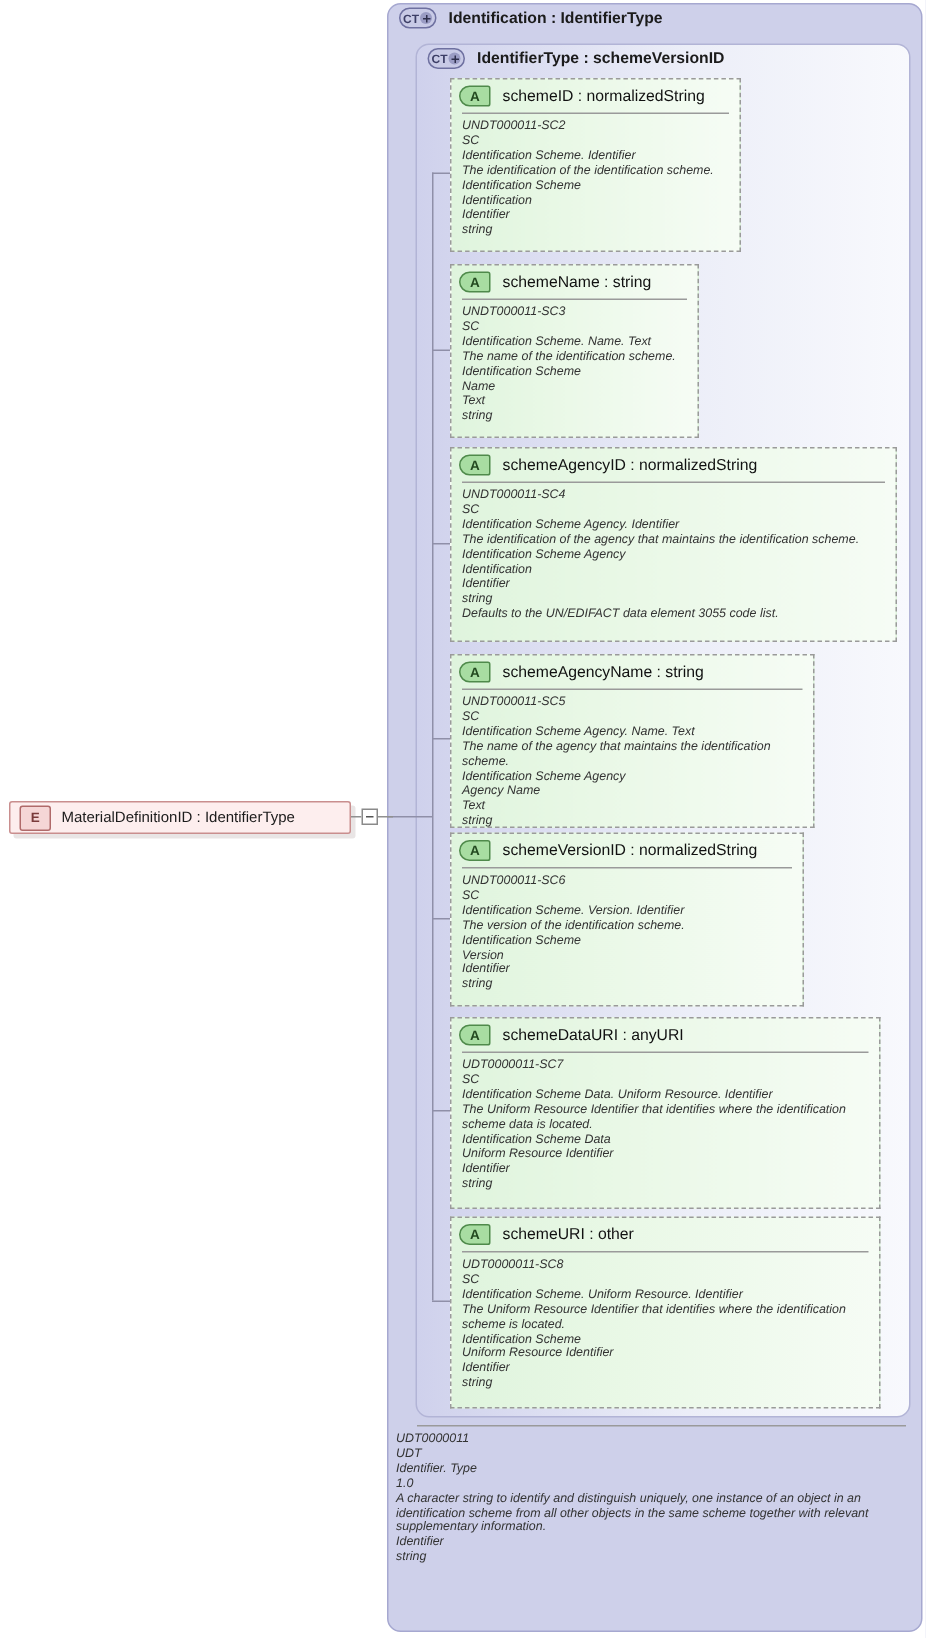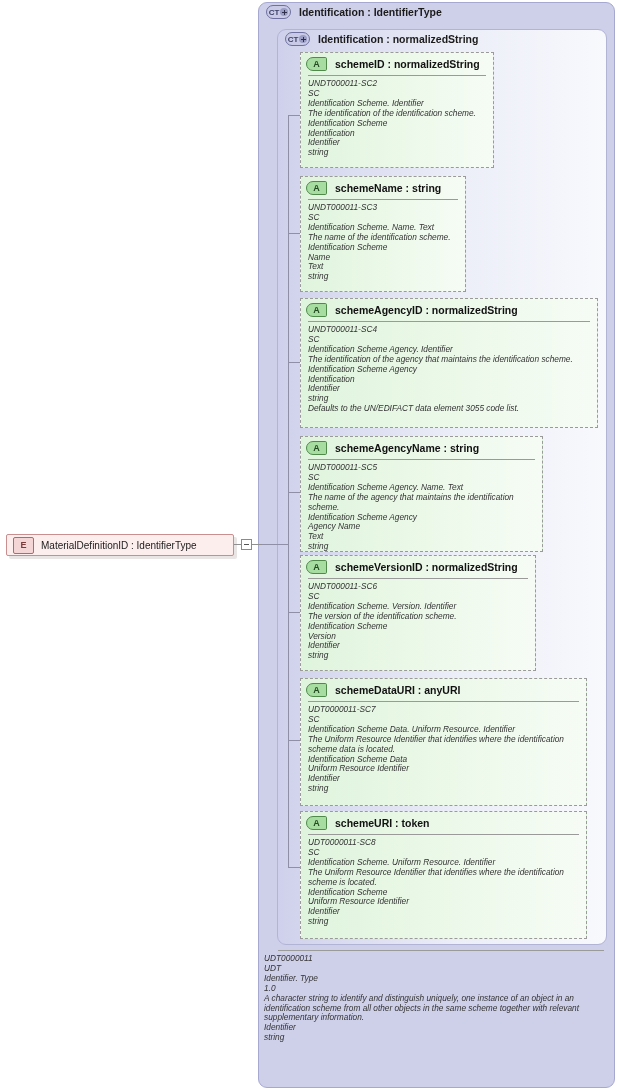--- a/index.html
+++ b/index.html
@@ -78,21 +78,21 @@
   .attr-head{
     display:flex;align-items:center;height:22px;padding-left:5px;
   }
   .attr-icon{
     width:21px;height:14px;box-sizing:border-box;flex:none;
     background:#a8dda2;border:1px solid #4f8a4b;
     border-radius:8px 2px 2px 8px;
     display:flex;align-items:center;justify-content:center;
     font-size:9px;font-weight:bold;color:#234a20;margin-right:8px;
   }
-  .attr-title{font-size:10.5px;font-weight:bold;color:#111;white-space:nowrap;}
+  .attr-title{font-size:10.5px;font-weight:normal;color:#111;white-space:nowrap;}
   .attr-rule{height:1px;background:#9a9a9a;margin:0 7px 0 7px;}
   .attr-body{
     padding:3px 7px 4px 7px;
     font-size:8.3px;line-height:9.9px;font-style:italic;color:#333;
   }
   .attr-body div{white-space:normal;}
 
   
   .doc-rule{position:absolute;height:1px;background:#9a9a9a;}
   .doc{
@@ -116,21 +116,21 @@
     <span class="ct-title">Identification : IdentifierType</span>
   </div>
 
   <div class="ct-inner" style="left:277px;top:29px;width:330px;height:916px;"></div>
 
   <div class="ct-head" style="left:285px;top:32px;">
     <span class="ct-icon">
       <span>CT</span>
         <span class="plus"></span>
     </span>
-    <span class="ct-title">Identification : normalizedString</span>
+    <span class="ct-title">IdentifierType : schemeVersionID</span>
   </div>
 
   <div class="conn" style="left:288px;top:115px;width:1px;height:752px;"></div>
 
   <div class="conn" style="left:288px;top:115px;width:12px;height:1px;"></div>
   <div class="conn" style="left:288px;top:233px;width:12px;height:1px;"></div>
   <div class="conn" style="left:288px;top:362px;width:12px;height:1px;"></div>
   <div class="conn" style="left:288px;top:492px;width:12px;height:1px;"></div>
   <div class="conn" style="left:288px;top:612px;width:12px;height:1px;"></div>
   <div class="conn" style="left:288px;top:740px;width:12px;height:1px;"></div>
@@ -254,21 +254,21 @@
       <div>Identification Scheme Data</div>
       <div>Uniform Resource Identifier</div>
       <div>Identifier</div>
       <div>string</div>
     </div>
   </div>
 
   <div class="attr" style="left:300px;top:811px;width:287px;height:128px;">
     <div class="attr-head">
       <span class="attr-icon">A</span>
-      <span class="attr-title">schemeURI : token</span>
+      <span class="attr-title">schemeURI : other</span>
     </div>
     <div class="attr-rule"></div>
     <div class="attr-body">
       <div>UDT0000011-SC8</div>
       <div>SC</div>
       <div>Identification Scheme. Uniform Resource. Identifier</div>
       <div>The Uniform Resource Identifier that identifies where the identification scheme is located.</div>
       <div>Identification Scheme</div>
       <div>Uniform Resource Identifier</div>
       <div>Identifier</div>

